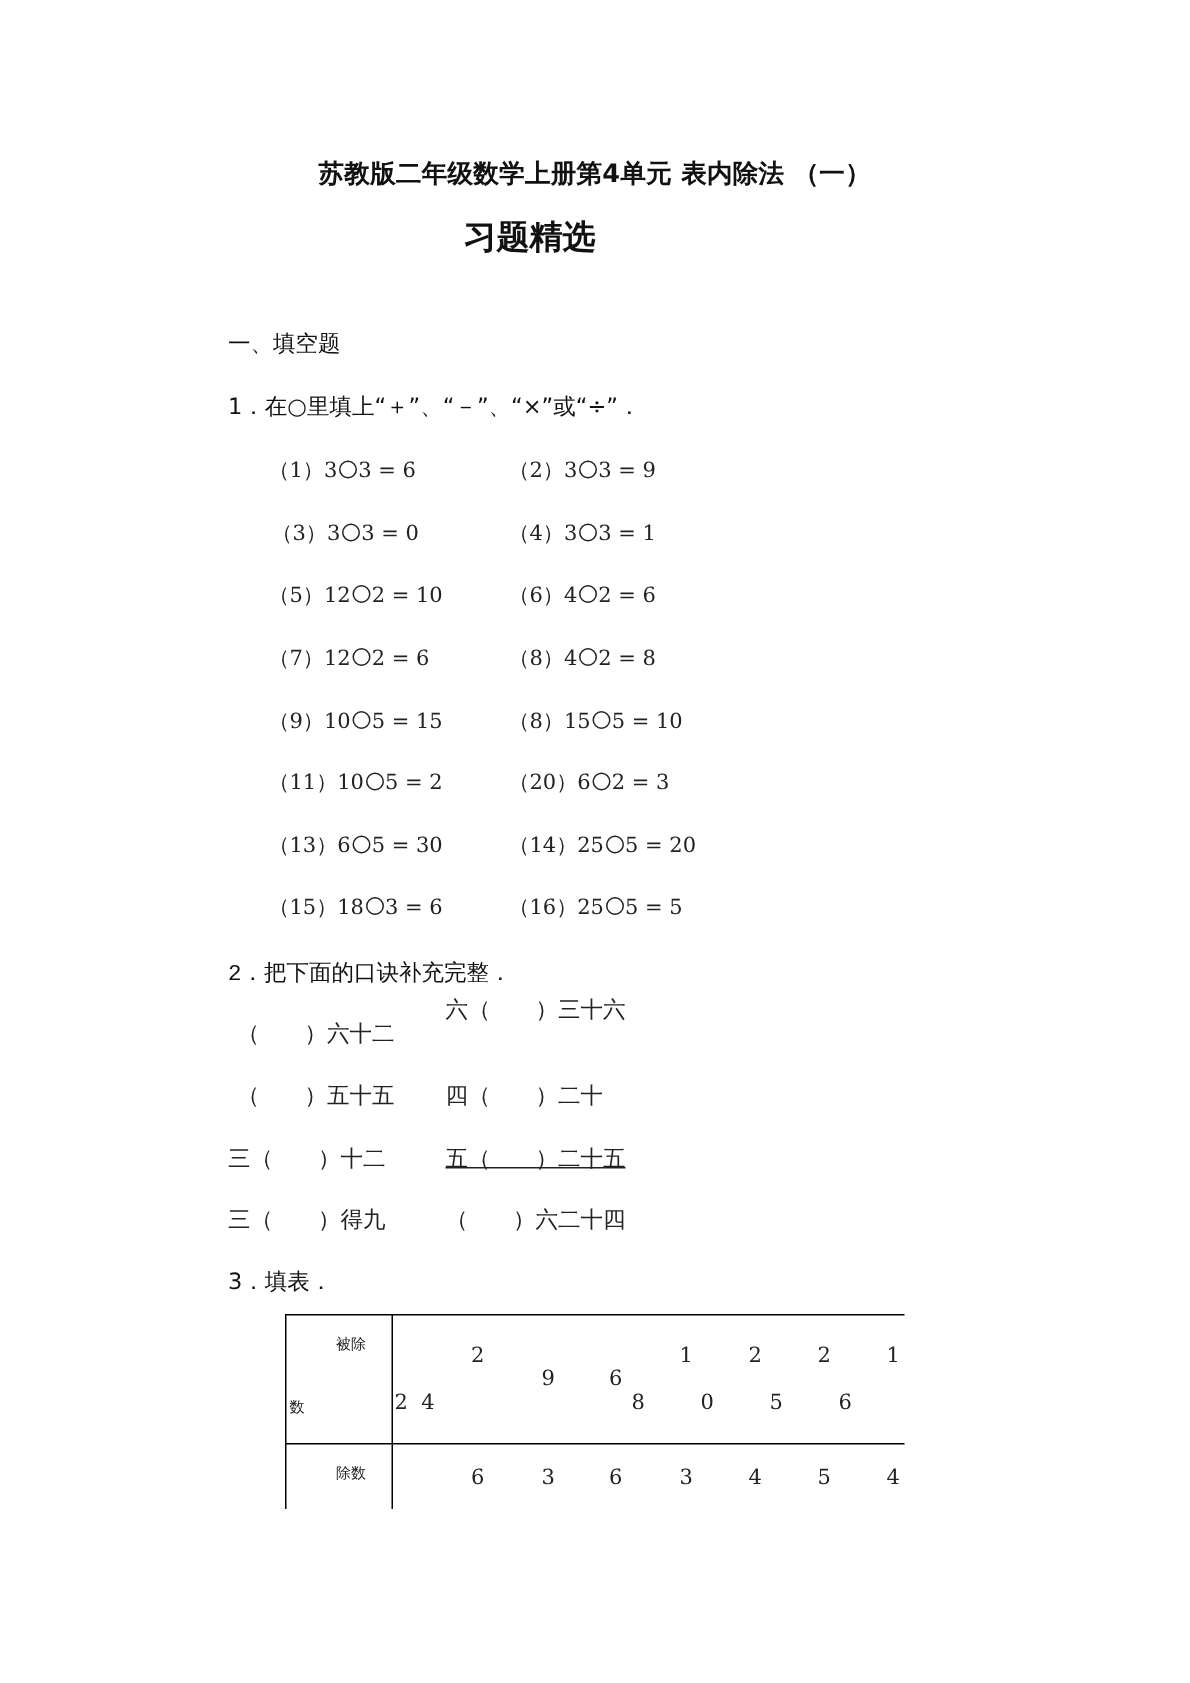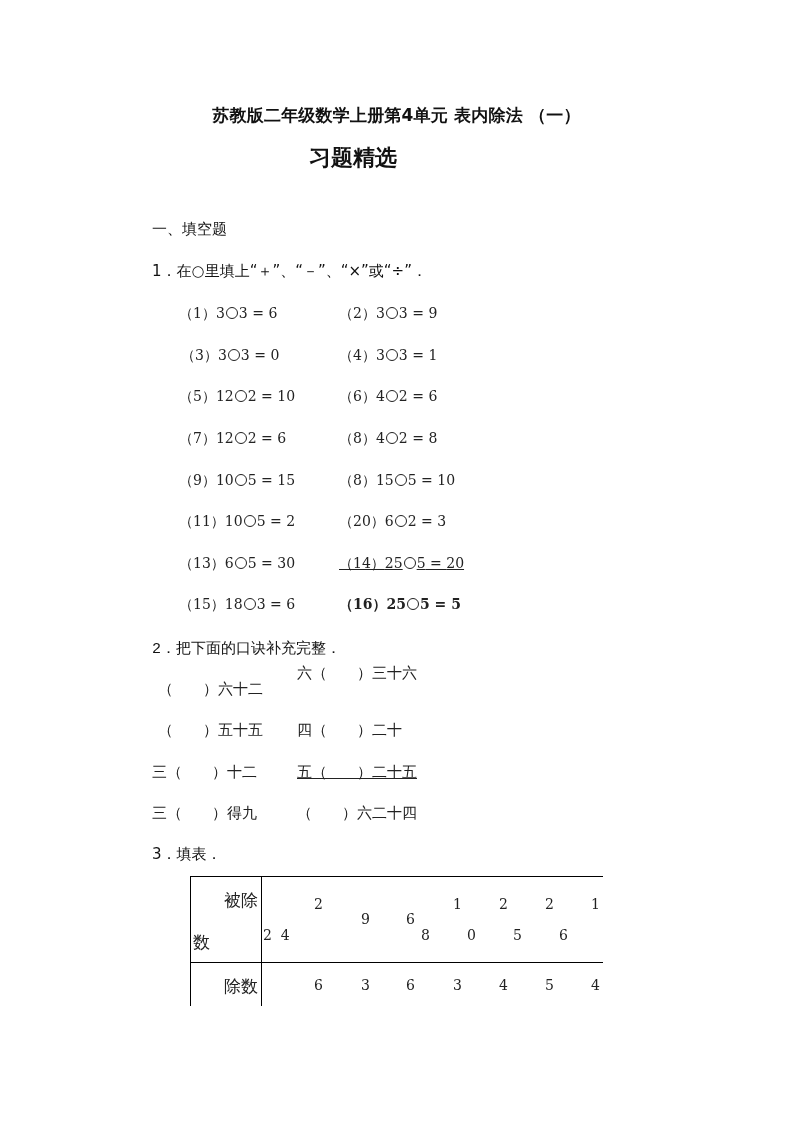--- a/index.html
+++ b/index.html
@@ -27,21 +27,21 @@
   }
   .q { left: 152px; font-size: 15px; font-family: "DejaVu Sans", "Liberation Sans", sans-serif; }
   .item { font-size: 14px; font-family: "DejaVu Serif", "Liberation Serif", serif; color: #222; margin-left: 21px; }
   .circ {
     display: inline-block; width: 10px; height: 10px; border: 1.2px solid #222;
     border-radius: 50%; vertical-align: -1px; margin: 0 1px;
   }
   .kj { font-size: 15px; font-family: "DejaVu Sans", "Liberation Sans", sans-serif; color: #222; }
   .tbl-line { position: absolute; background: #000; }
   .cell { position: absolute; font-size: 14px; color: #222; }
-  .cellcn { position: absolute; font-size: 17px; font-family: "DejaVu Sans", "Liberation Sans", sans-serif; color: #222; }
+  .cellcn { position: absolute; font-size: 10px; font-family: "DejaVu Sans", "Liberation Sans", sans-serif; color: #222; }
 </style>
 </head>
 <body>
 
 <div class="abs title">
   <span>苏教版二年级数学上册第4单元 表内除法 （一）</span>
 </div>
 <div class="abs subtitle">习题精选</div>
 
 <div class="abs section">一、填空题</div>
@@ -55,23 +55,23 @@
     <div class="abs item" style="top: 347px; left: 318px;"><span>（4）</span><span>3</span><span class="circ"></span><span>3</span><span> = </span><span>1</span></div>
     <div class="abs item" style="top: 388px; left: 158px;"><span>（5）</span><span>12</span><span class="circ"></span><span>2</span><span> = </span><span>10</span></div>
     <div class="abs item" style="top: 388px; left: 318px;"><span>（6）</span><span>4</span><span class="circ"></span><span>2</span><span> = </span><span>6</span></div>
     <div class="abs item" style="top: 430px; left: 158px;"><span>（7）</span><span>12</span><span class="circ"></span><span>2</span><span> = </span><span>6</span></div>
     <div class="abs item" style="top: 430px; left: 318px;"><span>（8）</span><span>4</span><span class="circ"></span><span>2</span><span> = </span><span>8</span></div>
     <div class="abs item" style="top: 472px; left: 158px;"><span>（9）</span><span>10</span><span class="circ"></span><span>5</span><span> = </span><span>15</span></div>
     <div class="abs item" style="top: 472px; left: 318px;"><span>（8）</span><span>15</span><span class="circ"></span><span>5</span><span> = </span><span>10</span></div>
     <div class="abs item" style="top: 513px; left: 158px;"><span>（11）</span><span>10</span><span class="circ"></span><span>5</span><span> = </span><span>2</span></div>
     <div class="abs item" style="top: 513px; left: 318px;"><span>（20）</span><span>6</span><span class="circ"></span><span>2</span><span> = </span><span>3</span></div>
     <div class="abs item" style="top: 555px; left: 158px;"><span>（13）</span><span>6</span><span class="circ"></span><span>5</span><span> = </span><span>30</span></div>
-    <div class="abs item" style="top: 555px; left: 318px; text-decoration: underline;"><span>（14）</span><span>25</span><span class="circ"></span><span>5</span><span> = </span><span>20</span></div>
+    <div class="abs item" style="top: 555px; left: 318px;"><span>（14）</span><span>25</span><span class="circ"></span><span>5</span><span> = </span><span>20</span></div>
     <div class="abs item" style="top: 596px; left: 158px;"><span>（15）</span><span>18</span><span class="circ"></span><span>3</span><span> = </span><span>6</span></div>
-    <div class="abs item" style="top: 596px; left: 318px; font-weight: bold;"><span>（16）</span><span>25</span><span class="circ"></span><span>5</span><span> = </span><span>5</span></div>
+    <div class="abs item" style="top: 596px; left: 318px;"><span>（16）</span><span>25</span><span class="circ"></span><span>5</span><span> = </span><span>5</span></div>
   </div>
 
 <div class="abs q" style="top:639px;font-family:Liberation Mono, monospace;">2．把下面的口诀补充完整．</div>
 <div id="q2-rows">
     <div class="abs kj" style="top: 680px; left: 158px;">（　　）六十二</div>
     <div class="abs kj" style="top: 664px; left: 297px;">六（　　）三十六</div>
     <div class="abs kj" style="top: 721px; left: 158px;">（　　）五十五</div>
     <div class="abs kj" style="top: 721px; left: 297px;">四（　　）二十</div>
     <div class="abs kj" style="top: 763px; left: 152px;">三（　　）十二</div>
     <div class="abs kj" style="top: 763px; left: 297px; text-decoration: underline;">五（　　）二十五</div>

